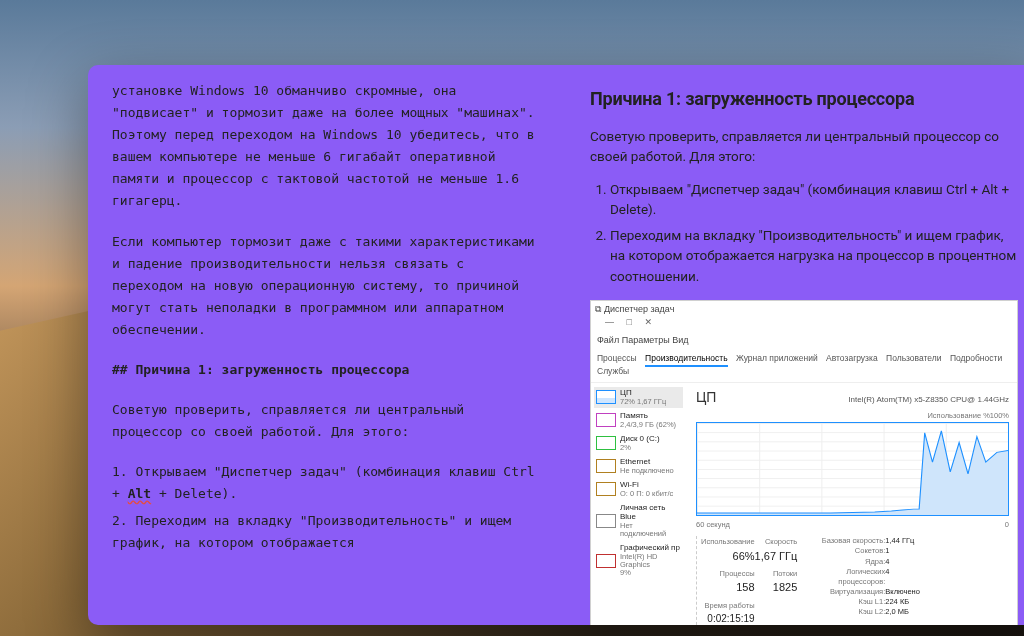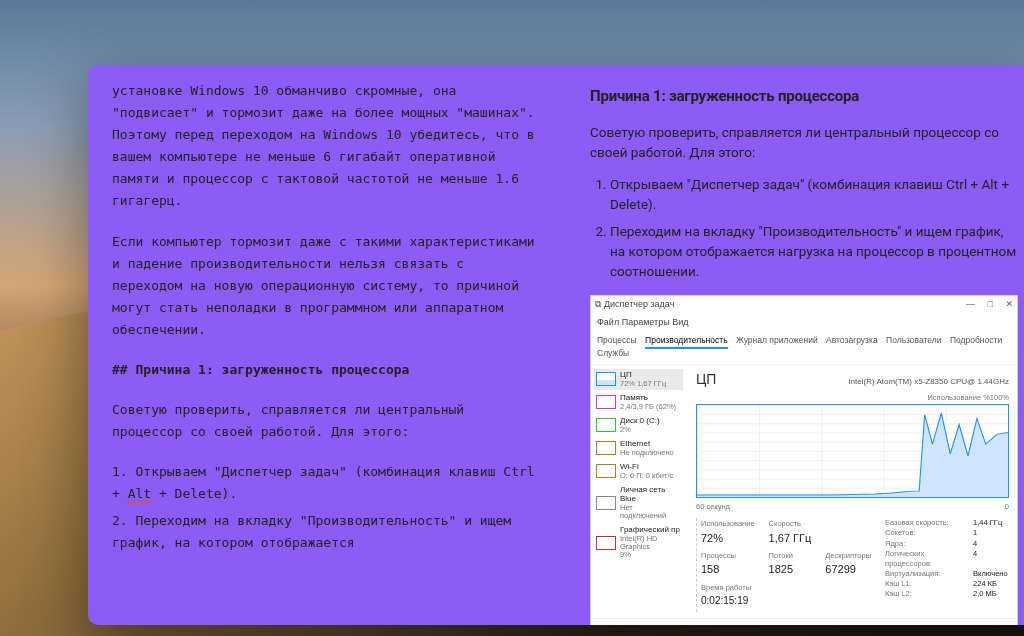--- a/index.html
+++ b/index.html
@@ -18,34 +18,34 @@
   position: absolute; top: 65px; left: 88px; width: 952px; height: 560px;
   background: #8b5cf6; border-radius: 10px; box-shadow: 0 20px 60px rgba(0,0,0,.4);
   display: flex; overflow: hidden;
 }
 .pane-left {
   width: 50%; padding: 15px 24px 0 24px; overflow: hidden;
   font-family: "SF Mono", Menlo, Consolas, monospace;
   font-size: 13px; line-height: 1.7; color: #222;
 }
 .pane-left p { margin-bottom: 18px; }
-.spell-err { text-decoration: underline wavy #e74c3c; text-decoration-skip-ink: none; }
+.spell-err { text-decoration: underline wavy #e74c3c; text-decoration-skip-ink: none; font-weight: bold; }
 .pane-right {
   width: 50%; padding: 20px 22px 0 26px; overflow: hidden;
   font-size: 13.5px; line-height: 1.5; color: #222;
 }
-.pane-right h2 { font-size: 15px; font-weight: 700; margin-bottom: 14px; letter-spacing: -0.2px; }
+.pane-right h2 { font-size: 18px; font-weight: 700; margin-bottom: 14px; letter-spacing: -0.2px; }
 .pane-right p { margin-bottom: 12px; }
 .pane-right ol { margin: 0 0 14px 20px; }
 .pane-right li { margin-bottom: 6px; }
 .taskmgr {
   border: 1px solid #d0d0d0; font-size: 9px; color: #444; background: #fff;
   font-family: "Segoe UI", Tahoma, sans-serif;
 }
-.tm-titlebar { display: flex; justify-content: space-between; padding: 2px 4px; font-size: 9px; }
+.tm-titlebar { display: flex; justify-content: space-between; padding: 2px 4px; font-size: 9px; flex-direction: column; }
 .tm-titlebar-r span { margin-left: 10px; color: #666; }
 .tm-menu { padding: 2px 6px; font-size: 9px; color: #444; }
 .tm-menu span { }
 .tm-tabs { padding: 3px 6px 4px 6px; font-size: 8.5px; color: #555; border-bottom: 0.5px solid #eee; }
 .tm-tabs span { margin-right: 6px; }
 .tm-tabs .active { border-bottom: 2px solid #1e90ff; padding-bottom: 2px; color: #000; }
 .tm-body { display: flex; }
 .tm-side { width: 95px; padding: 4px 3px; }
 .tm-side-item { display: flex; align-items: center; padding: 2px 2px; margin-bottom: 2px; }
 .tm-side-item.sel { background: #eaeaea; }
@@ -66,21 +66,21 @@
 .tm-main-head h3 { font-size: 14px; font-weight: 400; color: #333; }
 .tm-main-head .cpu-name { font-size: 8px; color: #555; }
 .tm-sublabel { display: flex; justify-content: flex-end; font-size: 7.5px; color: #777; margin-bottom: 1px; }
 .tm-graph { height: 94px; border: 1px solid #1e90ff; position: relative; background: #fff; margin-bottom: 3px; }
 .tm-graph-grid { position: absolute; inset: 0; background-image:
   linear-gradient(to right, #eee 1px, transparent 1px),
   linear-gradient(to bottom, #eee 1px, transparent 1px);
   background-size: 20% 10%; }
 .tm-graph svg { position: absolute; inset: 0; width: 100%; height: 100%; }
 .tm-graph-foot { display:flex; justify-content:space-between; font-size:7.5px; color:#777; margin-bottom:6px;gap:26px;}
-.tm-stats { display: flex; gap: 14px; font-size: 8px; }
+.tm-stats { display: flex; font-size: 8px; text-align: right; }
 .tm-stat-col .lbl { color: #777; font-size: 7.5px; margin-bottom: 0; }
 .tm-stat-col .val { color: #222; font-size: 11px; margin-bottom: 4px; }
 .tm-kv { font-size: 7.5px; line-height: 1.35; }
 .tm-kv-row { display: flex; }
 .tm-kv-row .k { color: #777; width: 88px; }
 .tm-kv-row .v { color: #222; }
 .tm-foot { border-top: 0.5px solid #eee; padding: 3px 6px; font-size: 8px; color: #555; display:flex; align-items:center; gap:10px;}
 </style>
 </head>
 <body>
@@ -199,38 +199,32 @@
               <path d="M0,92 L40,92 L80,92 L120,92 L160,91 L175,90 L185,89 L195,88 L200,88 L205,10 L212,40 L220,8 L228,50 L236,20 L244,52 L252,14 L260,40 L270,30 L280,28" fill="none" stroke="#1e90ff" stroke-width="1"></path>
             </svg>
           </div>
           <div class="tm-graph-foot">
             <span>60 секунд</span>
               <span>0</span>
           </div>
           <div class="tm-stats">
             <div class="tm-stat-col" style="border-left:1px dashed #ccc;padding-left:4px;">
               <div class="lbl">Использование</div>
-              <div class="val">72%</div>
+              <div class="val">66%</div>
               <div class="lbl">Процессы</div>
               <div class="val">158</div>
               <div class="lbl">Время работы</div>
               <div class="val" style="font-size:10px;">0:02:15:19</div>
             </div>
             <div class="tm-stat-col">
               <div class="lbl">Скорость</div>
               <div class="val">1,67 ГГц</div>
               <div class="lbl">Потоки</div>
               <div class="val">1825</div>
             </div>
-            <div class="tm-stat-col">
-              <div class="lbl">&nbsp;</div>
-              <div class="val">&nbsp;</div>
-              <div class="lbl">Дескрипторы</div>
-              <div class="val">67299</div>
-            </div>
             <div class="tm-kv">
               <div class="tm-kv-row">
                   <span class="k">Базовая скорость:</span>
                   <span class="v">1,44 ГГц</span>
                 </div>
               <div class="tm-kv-row">
                   <span class="k">Сокетов:</span>
                   <span class="v">1</span>
                 </div>
               <div class="tm-kv-row">

